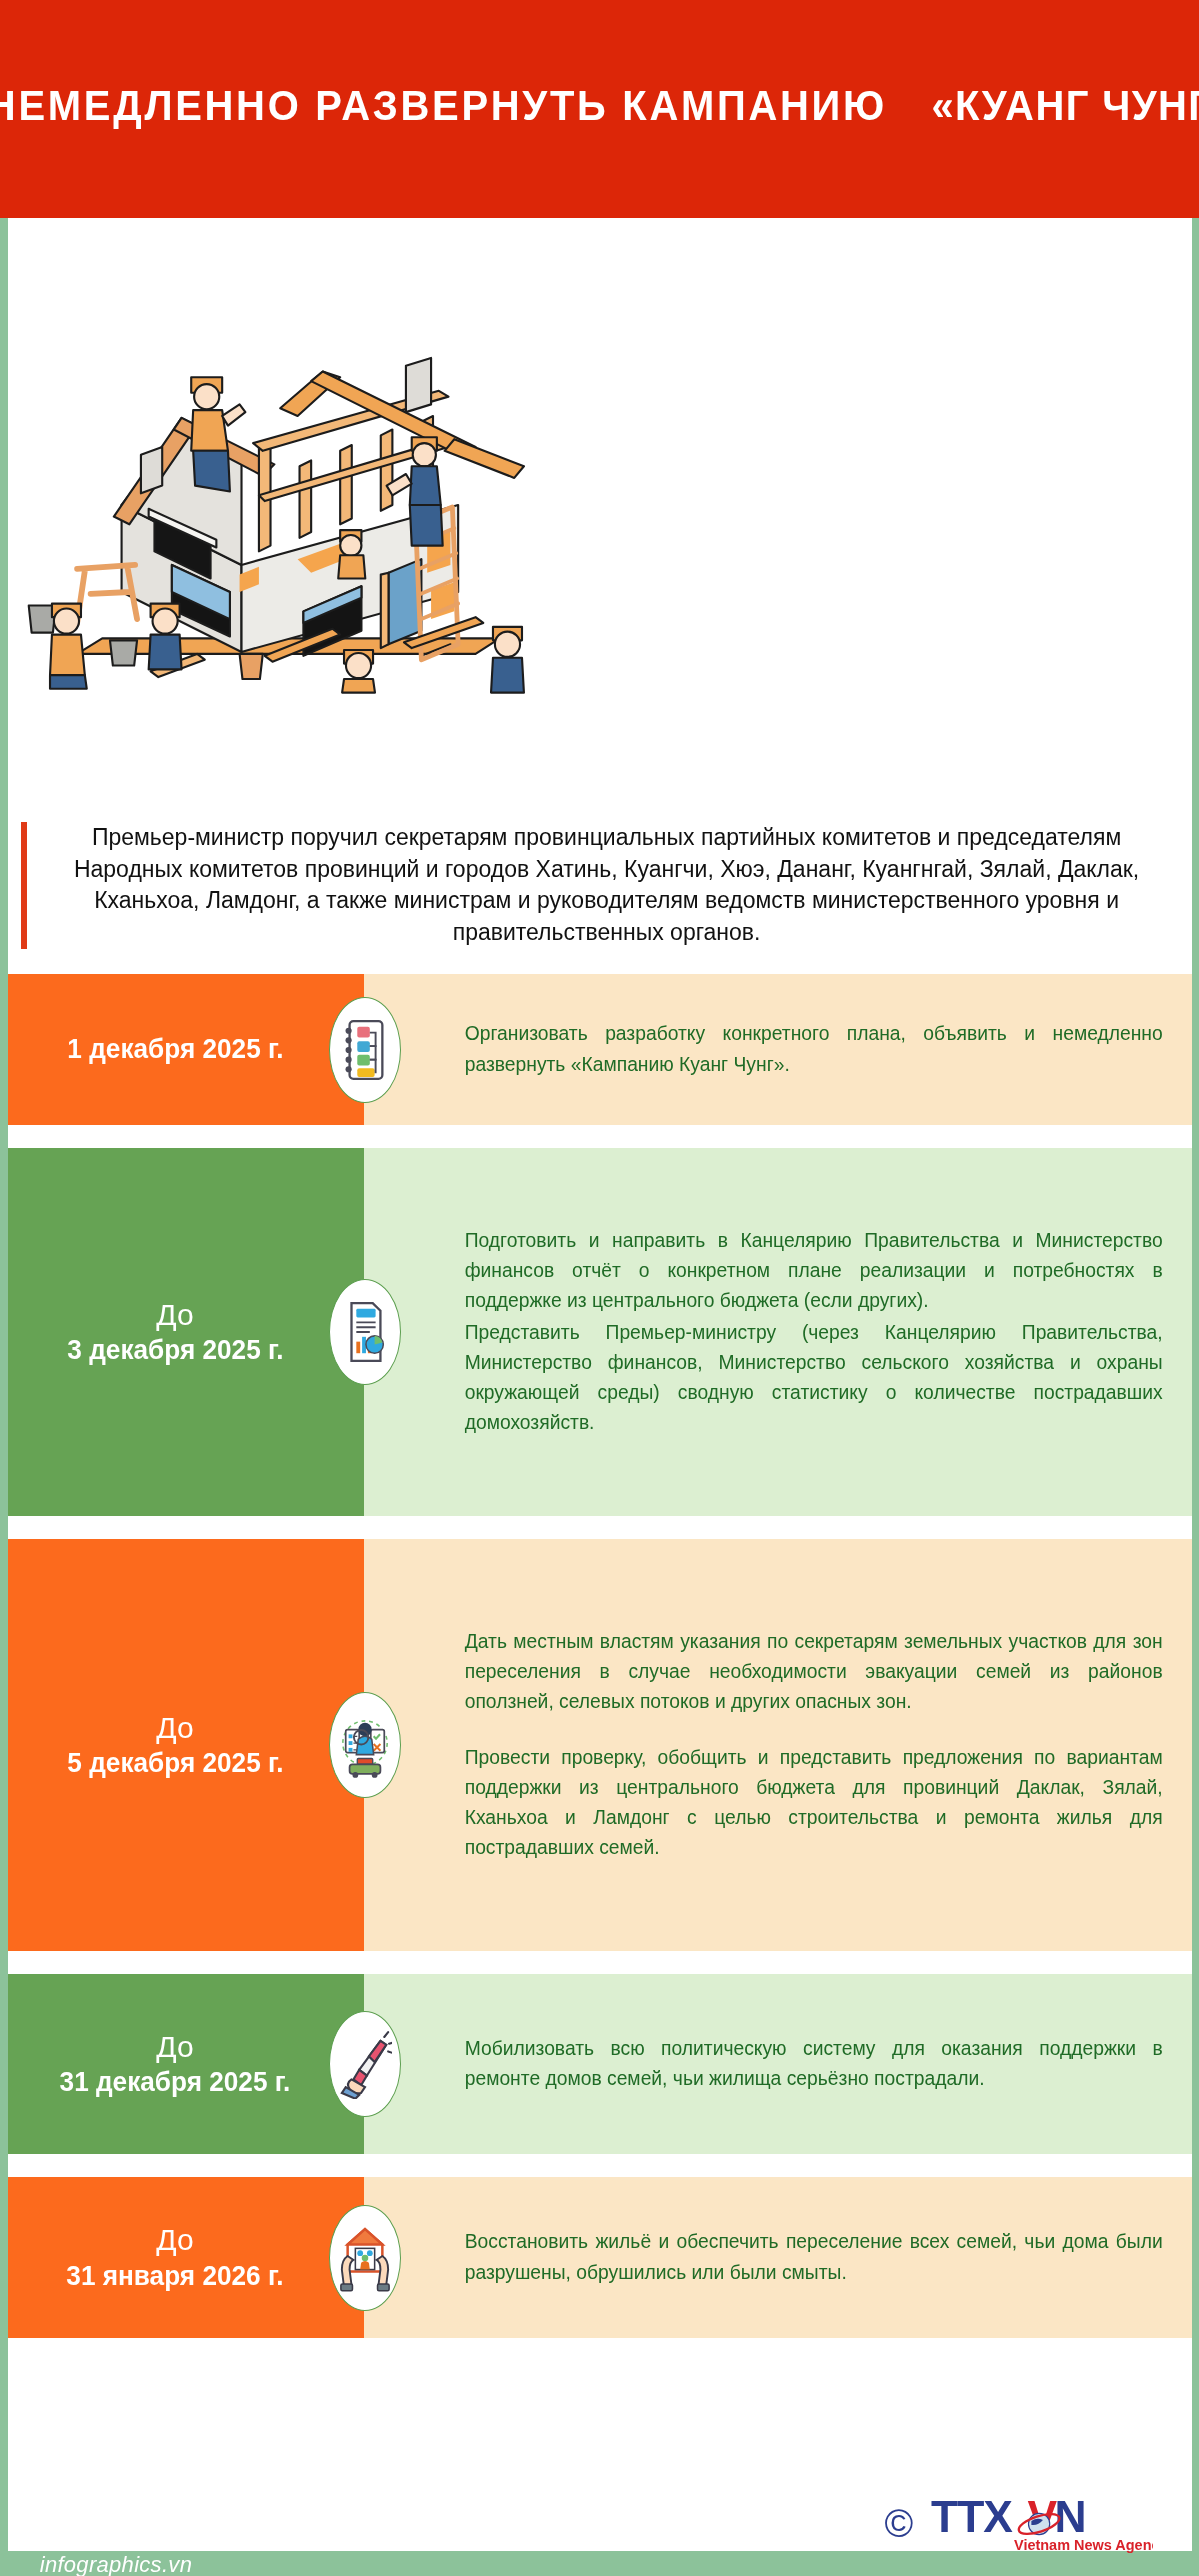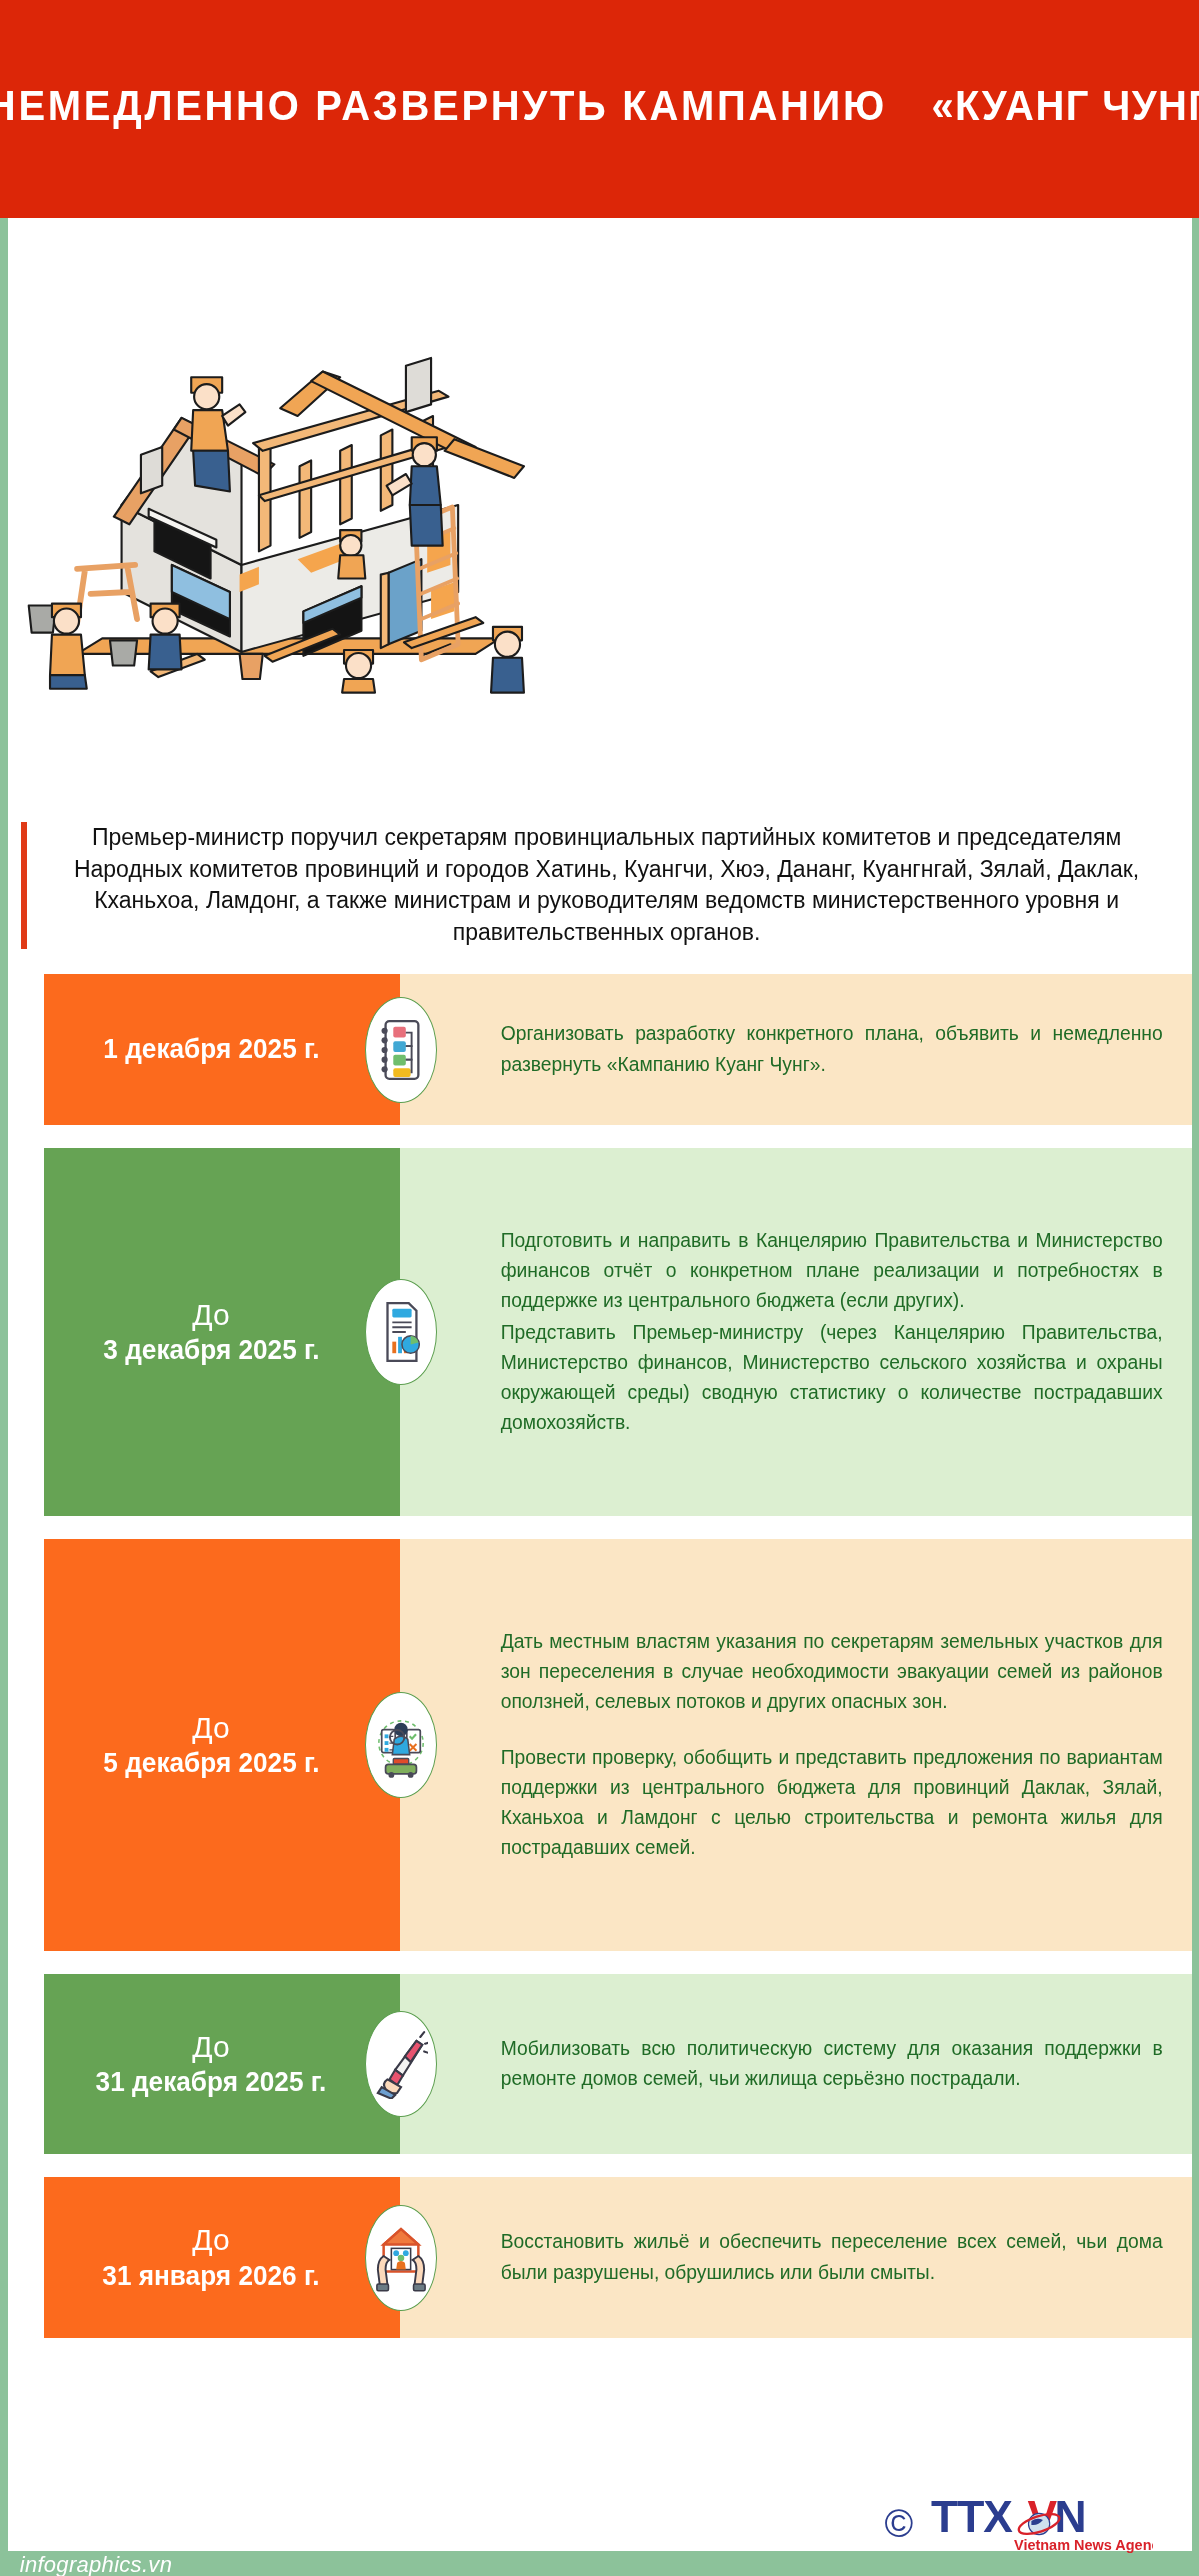--- a/index.html
+++ b/index.html
@@ -106,21 +106,21 @@
   }
   .intro-text {
     font-size: 23px;
     line-height: 1.385;
     color: #111111;
     text-align: center;
     font-weight: 400;
   }
 
   
-  .rows { margin-top: 25px; margin-left: 36px; }
+  .rows { margin-top: 25px; }
   .row {
     display: flex;
     align-items: stretch;
     position: relative;
     margin-bottom: 23px;
   }
   .row .date-col {
     flex: 0 0 356px;
     display: flex;
     flex-direction: column;
@@ -207,21 +207,21 @@
     background: #ffffff;
   }
   .footer-tab {
     position: absolute;
     left: 0; top: 55px;
     width: 1184px; height: 25px;
     background: #8cc29a;
   }
   .infographics-label {
     position: absolute;
-    left: 12px; bottom: 0px;
+    left: 32px; bottom: 0px;
     font-size: 22px;
     font-style: italic;
     color: #ffffff;
     letter-spacing: 0.3px;
     line-height: 1.0;
   }
   .vna-block {
     position: absolute;
     right: 39px;
     bottom: 21px;

